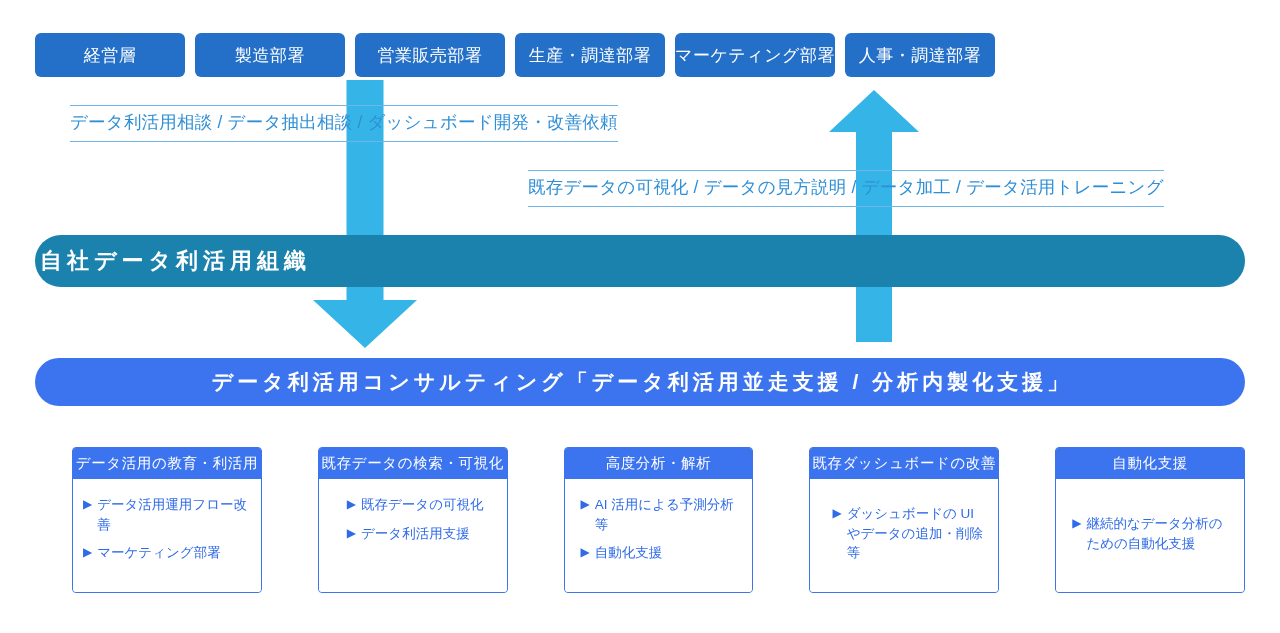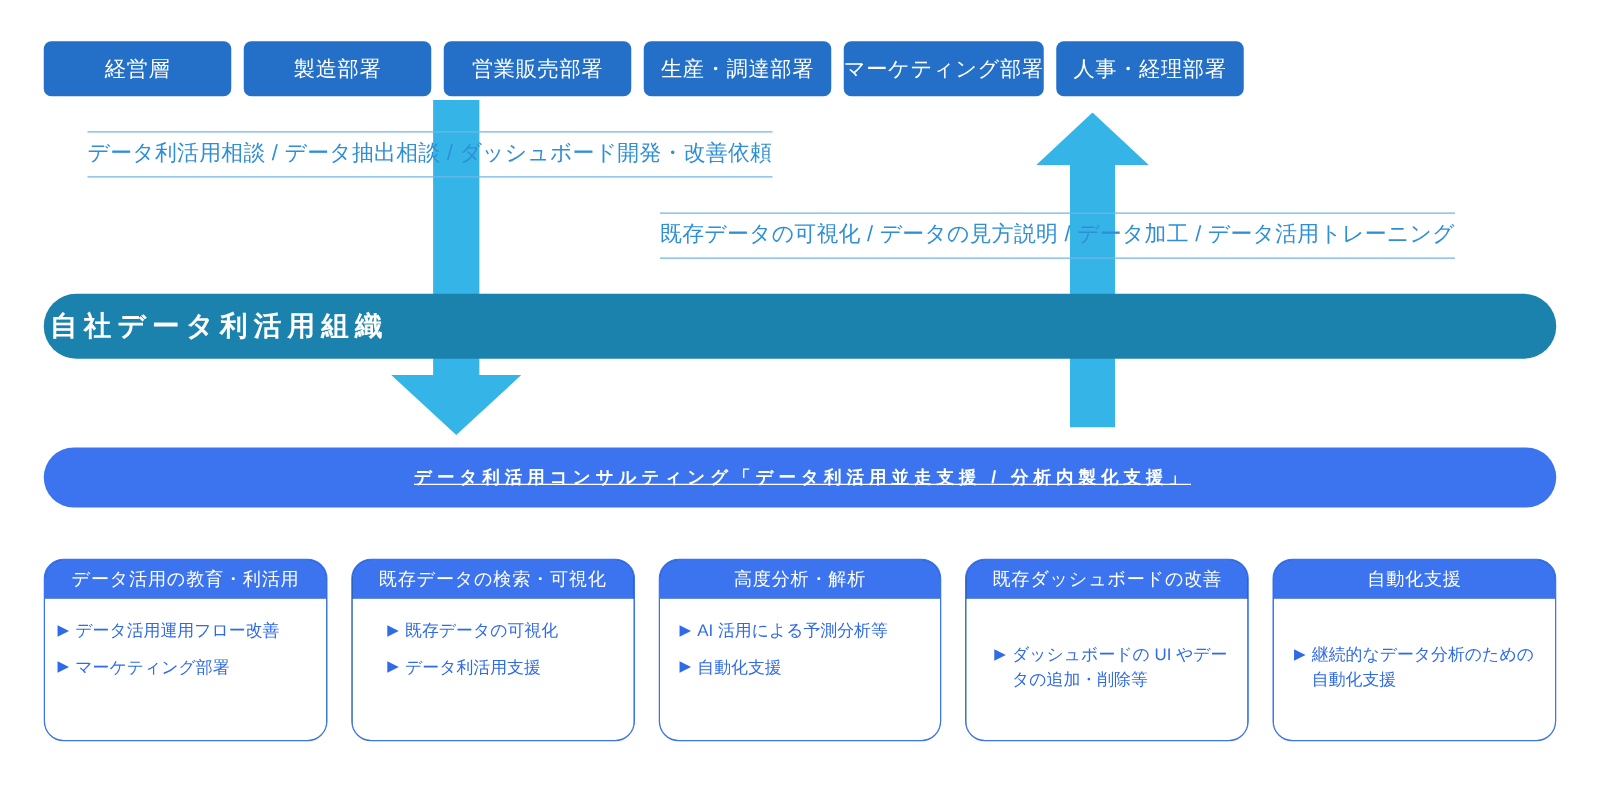--- a/index.html
+++ b/index.html
@@ -60,39 +60,39 @@
     text-indent:5px;
   }
 
   
   .pill-blue{
     position:absolute;left:35px;top:358px;
     width:1210px;height:48px;
     background:#3c74f0;
     border-radius:24px;
     display:flex;align-items:center;justify-content:center;
-    color:#ffffff;font-size:14px;font-weight:bold;
+    color:#ffffff;font-size:21px;font-weight:bold;
     letter-spacing:4px;
     text-indent:4px;
-    text-decoration:underline;
   }
 
   
   .card-row{
     position:absolute;left:35px;top:447px;
     width:1210px;height:146px;
     display:flex;gap:19px;
   }
   .card{
     flex:1 1 0;
     border:1.5px solid #3c74f0;
-    border-radius:16px;
-    background:#0c4a6e;
+    border-radius:4px;
+    background:#fdba74;
     display:flex;flex-direction:column;
     overflow:hidden;
+    margin-left:37px;
   }
   .card-head{
     background:#3c74f0;
     color:#ffffff;
     height:31px;
     display:flex;align-items:center;justify-content:center;
     font-size:14.5px;
     letter-spacing:0.6px;
     white-space:nowrap;
   }
@@ -139,21 +139,21 @@
     <div class="dept-box">
       <span>営業販売部署</span>
     </div>
     <div class="dept-box">
       <span>生産・調達部署</span>
     </div>
     <div class="dept-box">
       <span>マーケティング部署</span>
     </div>
     <div class="dept-box">
-      <span>人事・経理部署</span>
+      <span>人事・調達部署</span>
     </div>
   </div>
 
   <div class="arrow" style="left:311px;top:80px;">
     <svg width="108" height="270" viewBox="0 0 108 270" aria-hidden="true">
       <polygon points="35.5,0 72.5,0 72.5,220 106,220 54,268 2,220 35.5,220" fill="#35b4e8"></polygon>
     </svg>
   </div>
 
   <div class="arrow" style="left:828px;top:90px;">

